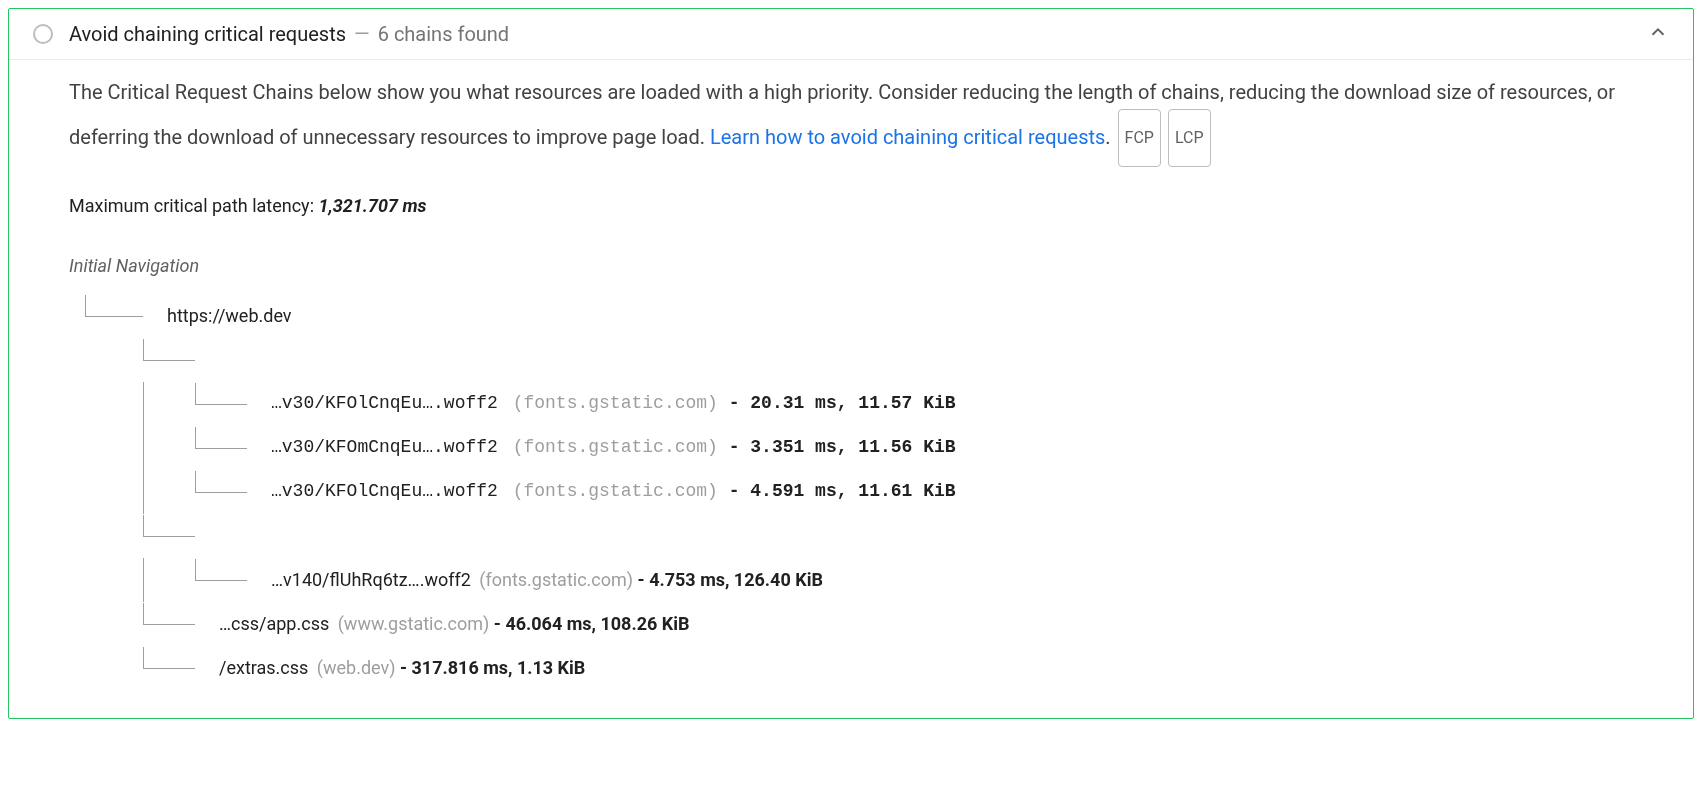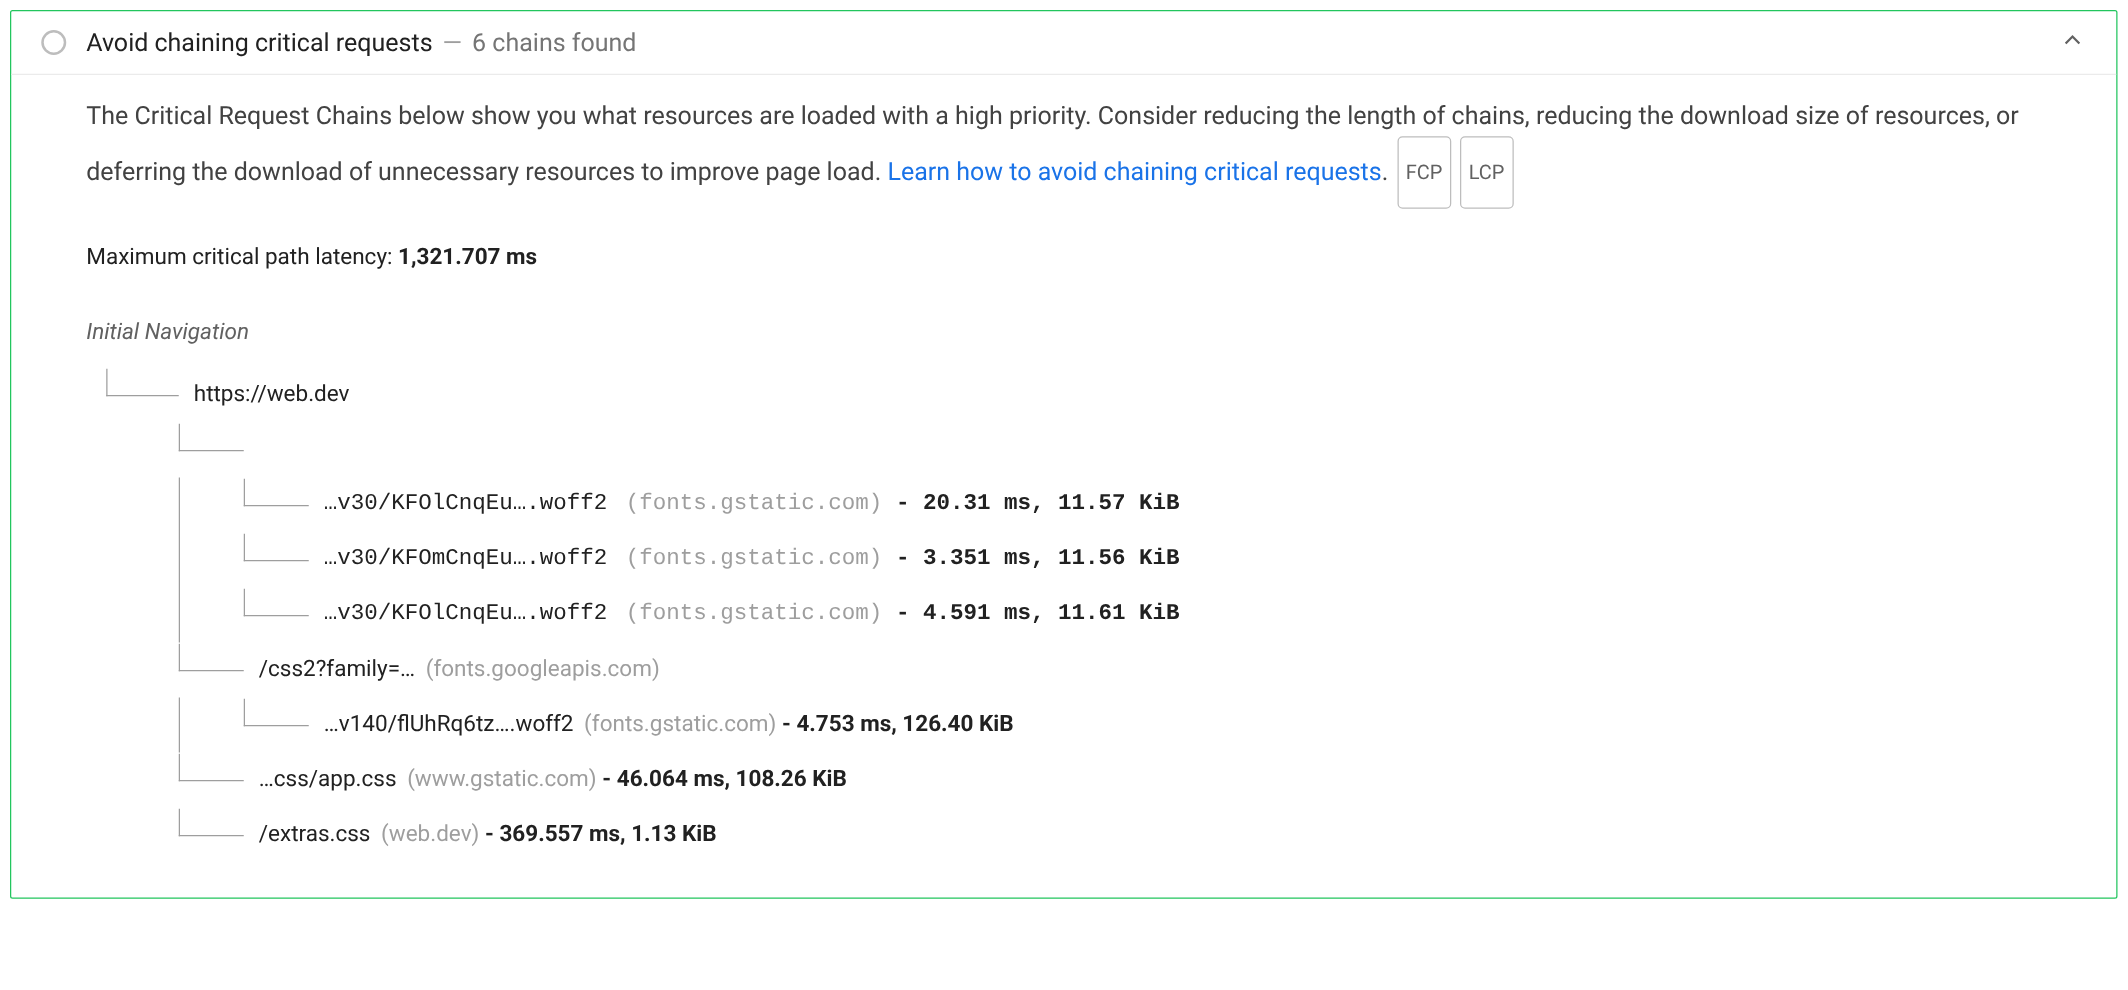--- a/index.html
+++ b/index.html
@@ -79,20 +79,21 @@
       margin-left: 2px;
       vertical-align: 1px;
     }
     .latency-line {
       font-size: 18px;
       color: #212121;
       margin-bottom: 28px;
     }
     .latency-line .value {
       font-weight: 700;
+      font-style: italic;
     }
     .tree-root-label {
       font-size: 18px;
       font-style: italic;
       color: #616161;
       margin-bottom: 6px;
     }
     .tree {
       font-size: 18px;
       line-height: 2.4;
@@ -119,20 +120,21 @@
       width: 52px;
       height: 22px;
       border-left: 1px solid #9e9e9e;
       border-bottom: 1px solid #9e9e9e;
       margin-top: -20px;
     }
     .row-wrap {
        display: flex;
        align-items: center;
        min-height: 44px;
+       gap: 12px;
     }
   </style>
 </head>
 <body>
 
 <div class="audit-card">
   <div class="audit-header">
     <div class="status-icon"></div>
     <span class="audit-title">Avoid chaining critical requests</span>
     <span class="audit-divider">—</span>
@@ -196,24 +198,20 @@
                   <span class="url">…v30/KFOlCnqEu….woff2</span>
                   <span class="origin">(fonts.gstatic.com)</span>
                   <span class="stats">- 4.591 ms, 11.61 KiB</span>
                 </span>
               </div>
             </div>
           </div>
 
           <div class="row-wrap">
             <div class="c-box"></div>
-            <span class="node-content">
-              <span class="url">/css2?family=…</span>
-              <span class="origin">(fonts.googleapis.com)</span>
-            </span>
           </div>
           <div style="display:flex;">
             <div style="width:1px;border-left:1px solid #9e9e9e;"></div>
             <div style="margin-left:51px;flex:1;">
               <div class="row-wrap">
                 <div class="c-box"></div>
                 <span class="node-content">
                   <span class="url">…v140/flUhRq6tz….woff2</span>
                   <span class="origin">(fonts.gstatic.com)</span>
                   <span class="stats">- 4.753 ms, 126.40 KiB</span>
@@ -229,21 +227,21 @@
               <span class="origin">(www.gstatic.com)</span>
               <span class="stats">- 46.064 ms, 108.26 KiB</span>
             </span>
           </div>
 
           <div class="row-wrap">
             <div class="c-box"></div>
             <span class="node-content">
               <span class="url">/extras.css</span>
               <span class="origin">(web.dev)</span>
-              <span class="stats">- 369.557 ms, 1.13 KiB</span>
+              <span class="stats">- 317.816 ms, 1.13 KiB</span>
             </span>
           </div>
 
         </div>
       </div>
     </div>
   </div>
 </div>
 
 </body></html>

